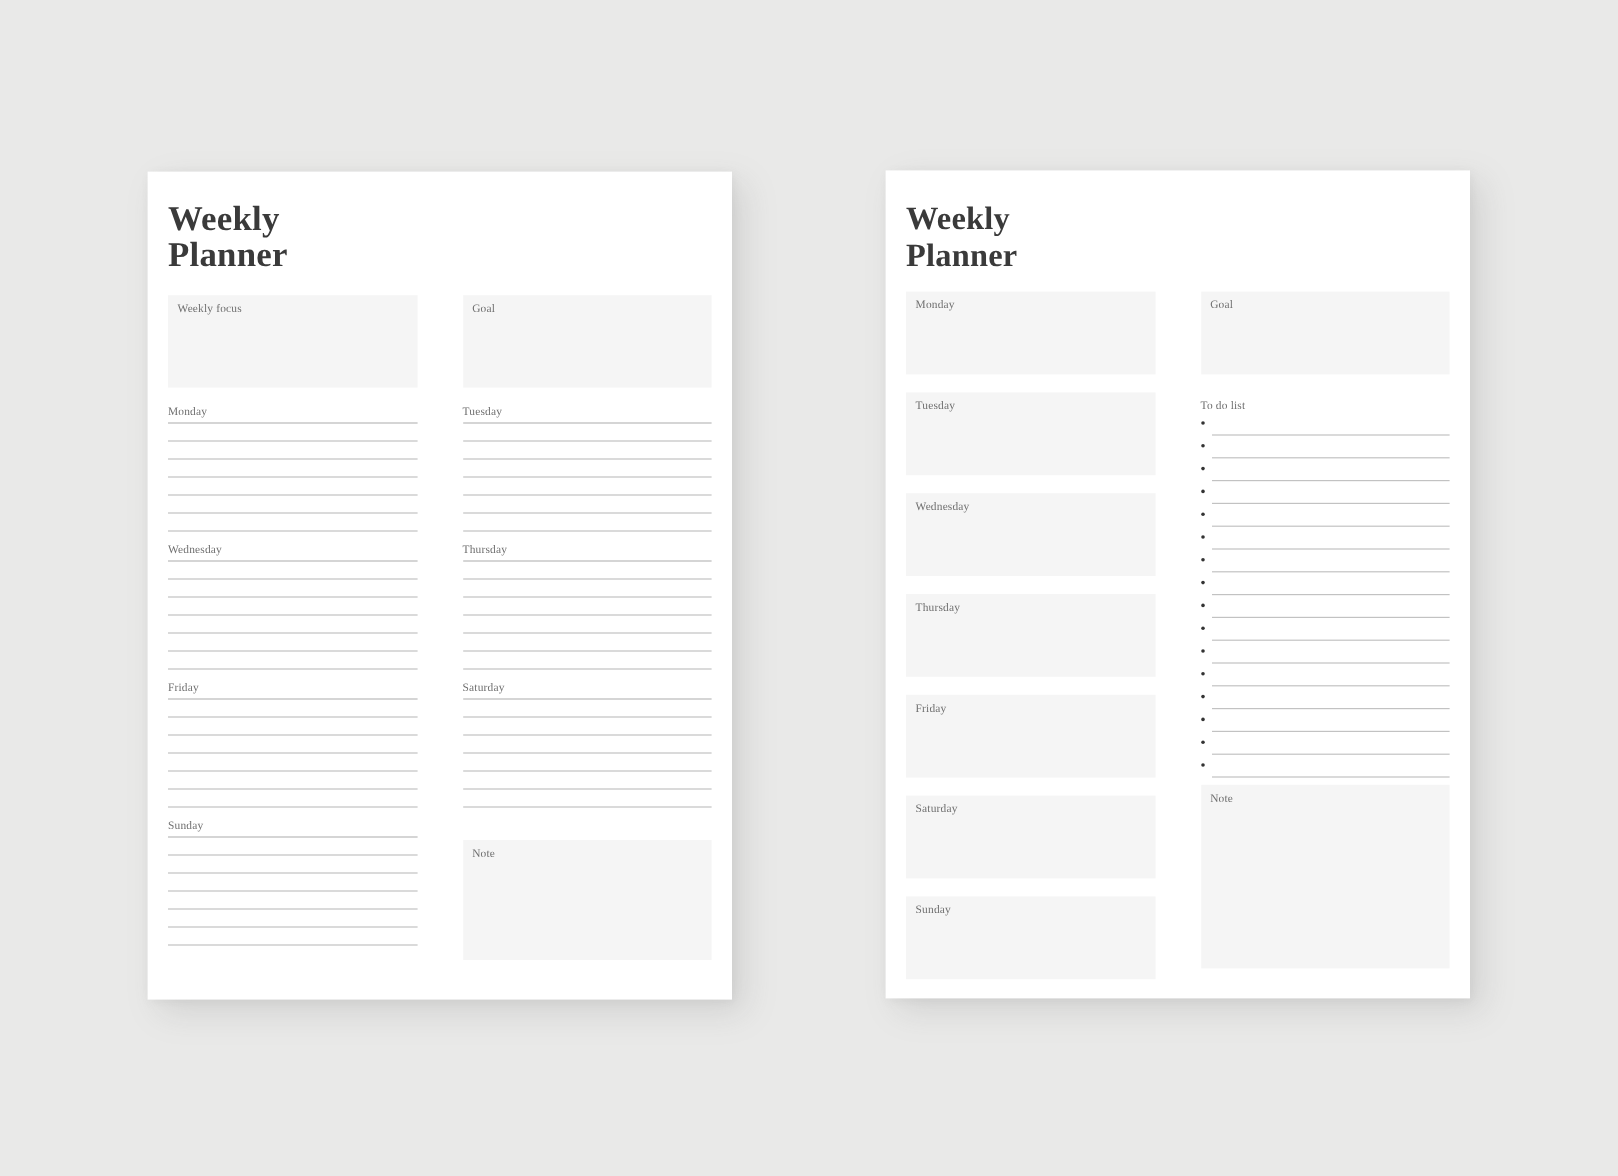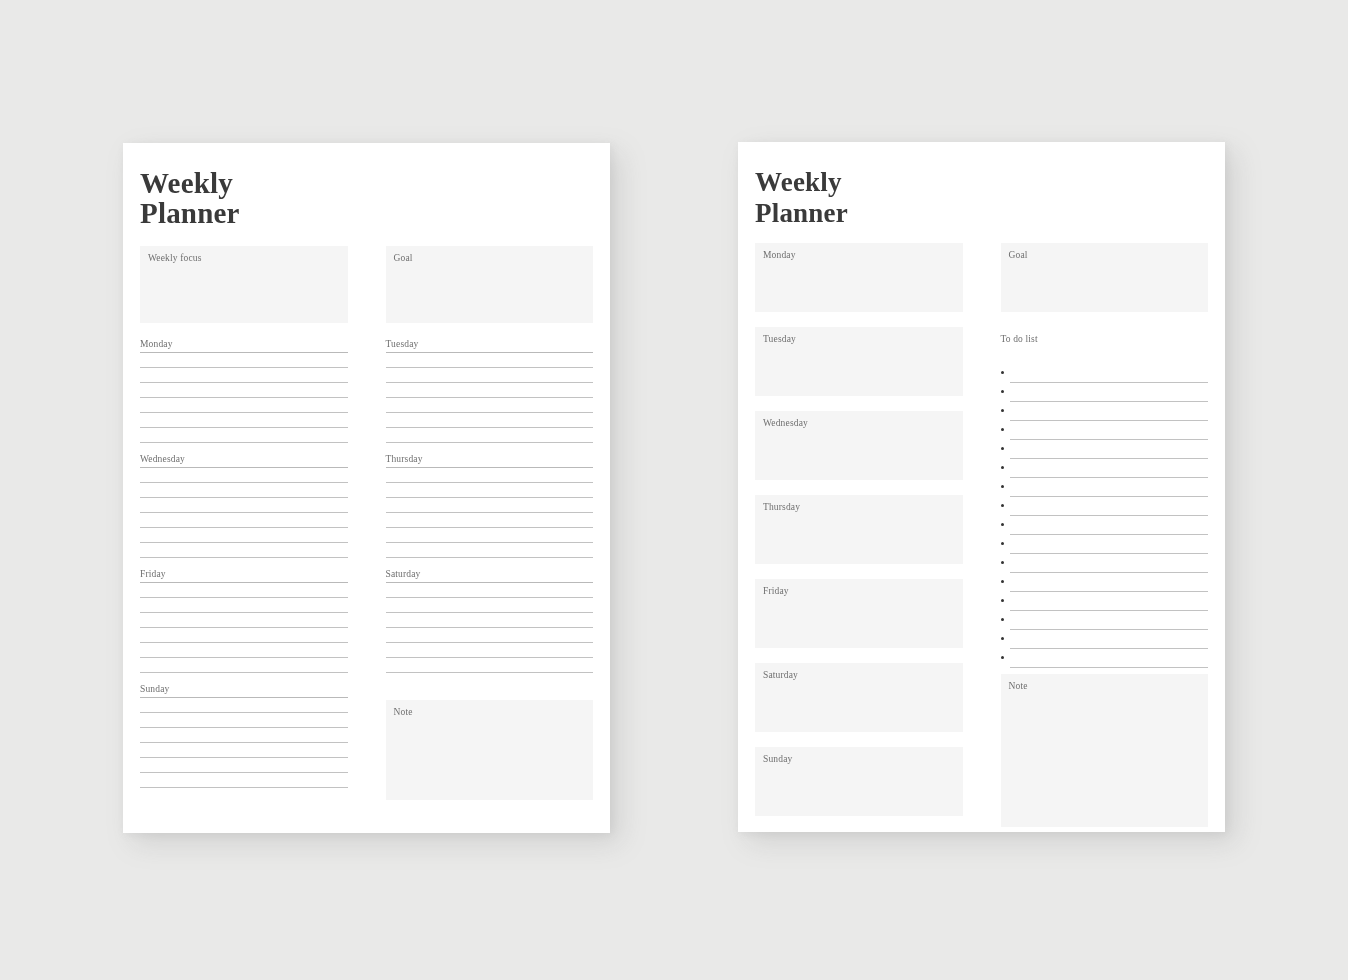--- a/index.html
+++ b/index.html
@@ -101,21 +101,21 @@
   .rbox:last-child { margin-bottom: 0; }
 
   .goalbox-r  { height: 69px; margin-bottom: 22px; }
   .notebox-r  { height: 153px; }
 
   
   .todo-title {
     font-size: 9.5px;
     color: #6f6f6f;
     letter-spacing: 0.15px;
-    margin-bottom: 20px;
+    margin-bottom: 0;
   }
   .todo-row {
     display: flex;
     align-items: flex-end;
     height: 19px;
   }
   .todo-bullet {
     width: 9px;
     flex: 0 0 9px;
     display: flex;

